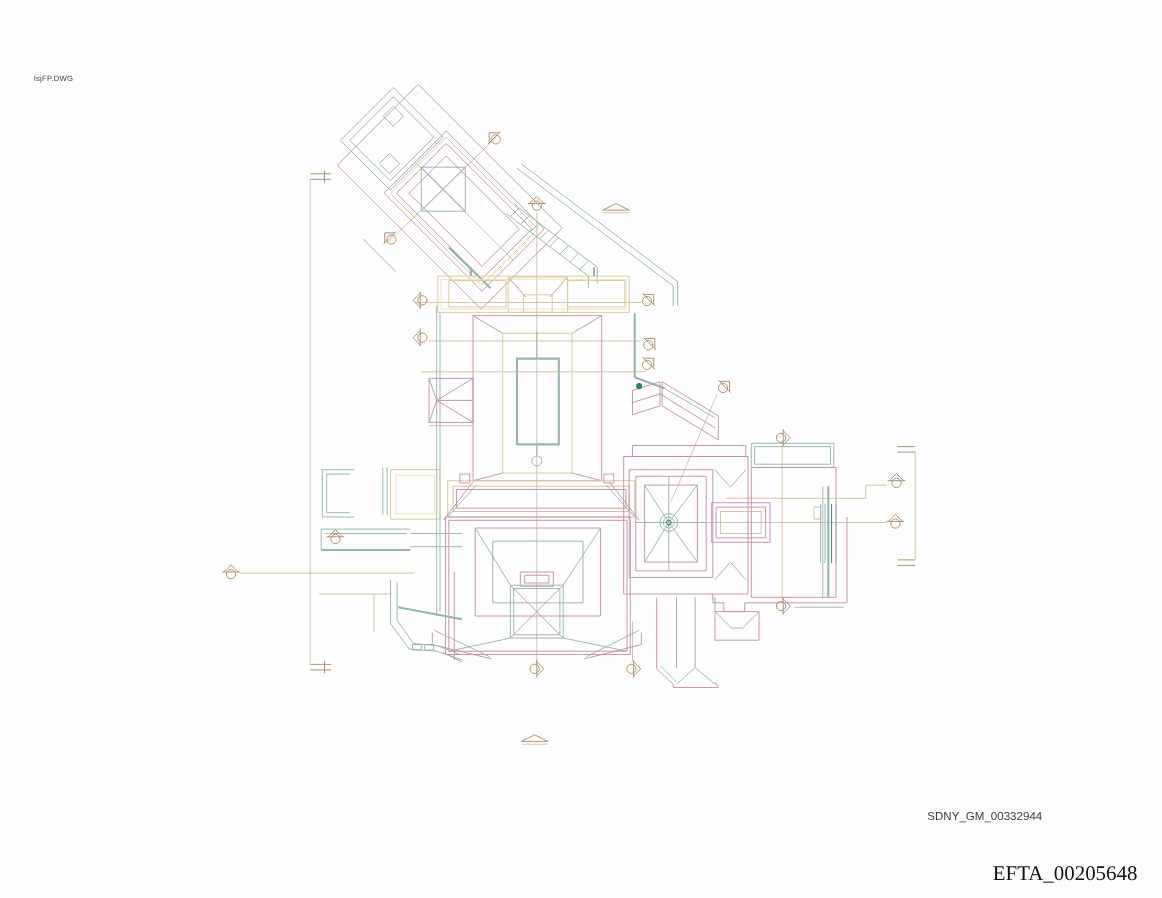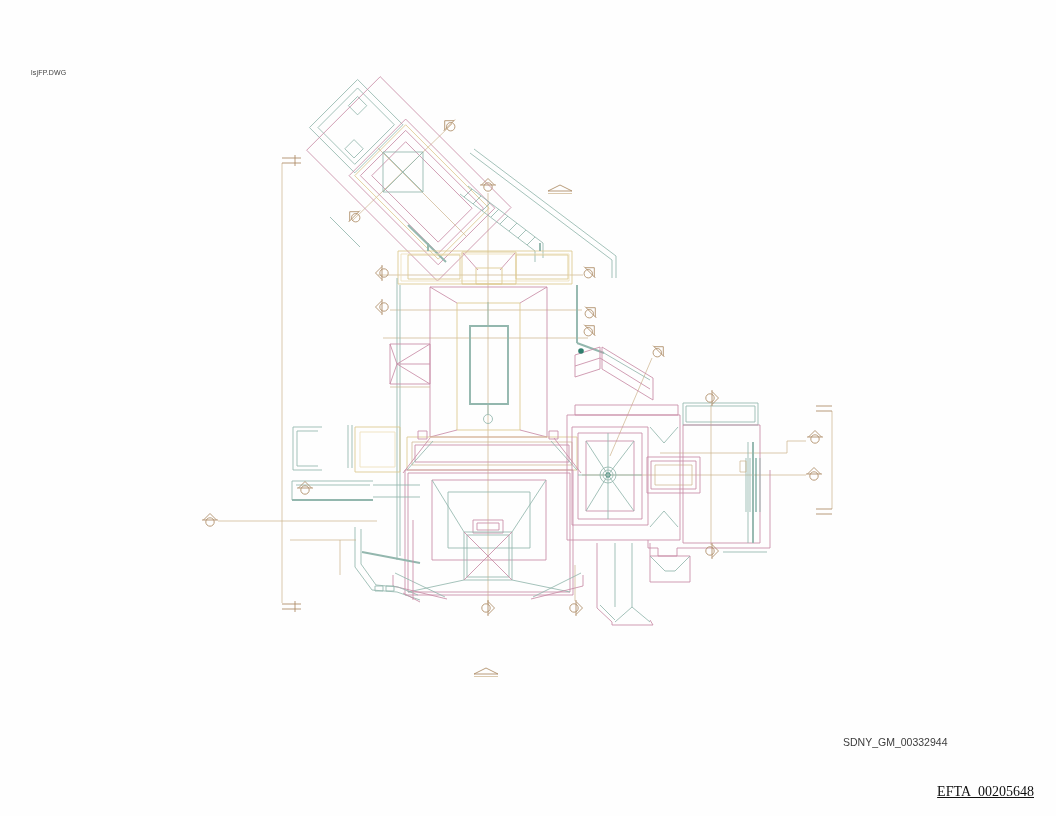--- a/index.html
+++ b/index.html
@@ -15,21 +15,21 @@
     position:absolute;left:31px;top:69px;
     font-size:7px;letter-spacing:.2px;color:var(--text,#3c3c3c);
   }
   .label-bates-sdny{
     position:absolute;left:843px;top:736px;
     font-size:10.5px;color:var(--text,#3c3c3c);
   }
   .label-bates-efta{
     position:absolute;right:22px;top:784px;
     font-family:"Liberation Serif", serif;
-    font-size:14px;color:var(--text-serif,#101010);text-decoration:underline;
+    font-size:19px;color:var(--text-serif,#101010);
   }
   svg{position:absolute;left:0;top:0;}
   svg *{fill:none;stroke-width:.85;vector-effect:non-scaling-stroke;}
   .pk{stroke:var(--pink,#c98da6);}
   .tl{stroke:var(--teal,#93b7ae);}
   .tl2{stroke:var(--teal,#93b7ae);stroke-width:1.9;}
   .tld{stroke:var(--teal-dark,#2f7d6d);}
   .tn{stroke:var(--tan,#ac8a63);}
   .tnp{stroke:var(--tan-pale,#cbb28b);stroke-width:.7;}
   .yl{stroke:var(--yellow,#ddc98f);}

